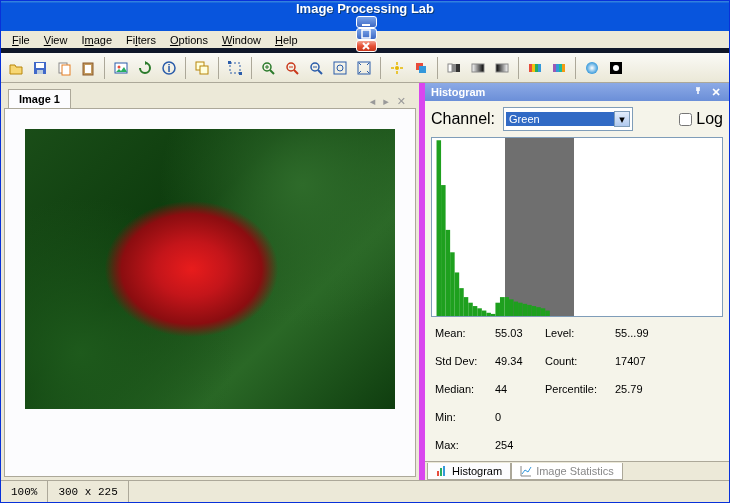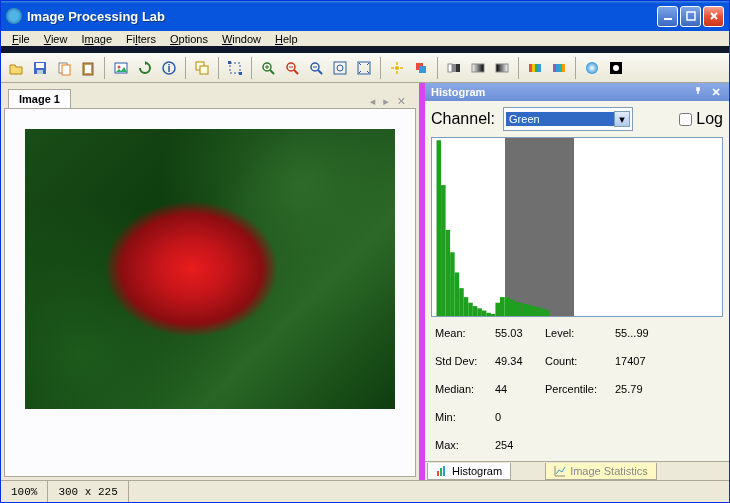--- a/index.html
+++ b/index.html
@@ -1,24 +1,24 @@
 <!DOCTYPE html>
 <html><head>
 <meta charset="utf-8">
 <style>
 * { box-sizing: border-box; margin: 0; padding: 0; font-family: Tahoma, sans-serif; font-size: 11px; }
 body { width: 730px; height: 503px; background: #ece9d8; overflow: hidden; border: 1px solid #0831d9; }
-.titlebar { height: 30px; background: linear-gradient(to bottom, #3c8cde 0%, #0855dd 8%, #0855dd 40%, #0855dd 88%, #0855dd 93%, #0855dd 100%); display: flex; align-items: center; padding: 0 5px; color: white; }
+.titlebar { height: 30px; background: linear-gradient(to bottom, #3c8cde 0%, #0855dd 8%, #0855dd 40%, #0855dd 88%, #0855dd 93%, #0855dd 100%); display: flex; align-items: center; padding: 0 5px; color: white; flex-direction: column; }
 .titlebar-icon { width: 16px; height: 16px; background: radial-gradient(circle, #4fb4e8 40%, #1a5a8a 100%); border-radius: 50%; margin-right: 5px; }
 .titlebar-text { flex: 1; font-size: 13px; font-weight: bold; text-shadow: 1px 1px 0 #0a3a7a; }
 .win-btn { width: 21px; height: 21px; margin-left: 2px; border-radius: 3px; border: 1px solid #fff; display: flex; align-items: center; justify-content: center; color: white; font-weight: bold; cursor: pointer; }
 .win-btn.min { background: linear-gradient(to bottom, #7ba4e8, #3c68c4); }
 .win-btn.max { background: linear-gradient(to bottom, #7ba4e8, #3c68c4); }
 .win-btn.close { background: linear-gradient(to bottom, #f5a28f, #e55136, #c9371a); }
-.menubar { height: 22px; background: #ece9d8; display: flex; align-items: center; padding: 0 4px; border-bottom: 7px solid #0f172a; }
+.menubar { height: 22px; background: #ece9d8; display: flex; align-items: center; padding: 0 4px; border-bottom: 5px solid #0f172a; }
 .menu-item { padding: 2px 7px; cursor: pointer; }
 .menu-item u { text-decoration: underline; }
 .toolbar { height: 30px; background: linear-gradient(to bottom, #fafaf6, #ebe8d7); display: flex; align-items: center; padding: 0 4px; border-bottom: 1px solid #aca899; gap: 2px; }
 .tbtn { width: 22px; height: 22px; border: 1px solid transparent; border-radius: 2px; display: flex; align-items: center; justify-content: center; cursor: pointer; }
 .tsep { width: 1px; height: 22px; background: #aca899; margin: 0 3px; }
 .client { display: flex; height: 397px; }
 .doc-pane { flex: 1; display: flex; flex-direction: column; padding: 3px; }
 .doc-tabs { height: 22px; display: flex; align-items: flex-end; padding-left: 4px; }
 .doc-tab { padding: 3px 10px; font-size: 11px; background: #ece9d8; border: 1px solid #aca899; border-bottom: none; margin-right: -1px; cursor: pointer; }
 .doc-tab.active { background: #fcfcfe; font-weight: bold; }
@@ -41,21 +41,21 @@
 .log-check { margin-left: auto; display: flex; align-items: center; gap: 4px; }
 .log-check input { width: 13px; height: 13px; }
 .hist-box { flex: 1; background: #fff; border: 1px solid #7f9db9; position: relative; overflow: hidden; min-height: 180px; }
 .hist-sel { position: absolute; top: 0; bottom: 0; left: 25%; width: 24%; background: #6f6f6f; }
 .hist-bars { position: absolute; inset: 0; }
 .stats { display: grid; grid-template-columns: 60px 50px 70px 60px; row-gap: 16px; padding: 10px 4px 4px 4px; font-size: 11px; }
 .stats .lbl { color: #000; }
 .stats .val { color: #000; }
 .panel-tabs { height: 22px; background: #ece9d8; display: flex; align-items: flex-end; border-top: 1px solid #aca899; padding-left: 2px; }
 .ptab { padding: 2px 8px; border: 1px solid #aca899; border-top: none; background: #fcfcfe; display: flex; align-items: center; gap: 4px; cursor: pointer; font-size: 11px; }
-.ptab.inactive { background: #fef9c3; color: #888; margin-left: 34px; }
+.ptab.inactive { background: #ffffff; color: #888; }
 .ptab-icon { width: 12px; height: 12px; }
 .statusbar { height: 22px; background: #ece9d8; border-top: 1px solid #aca899; display: flex; align-items: center; }
 .status-cell { padding: 2px 10px; border-right: 1px solid #aca899; height: 100%; display: flex; align-items: center; font-family: Liberation Mono, monospace; }
 svg { display: block; }
 </style>
 </head>
 <body>
 
 <div class="titlebar">
   <div class="titlebar-icon"></div>

